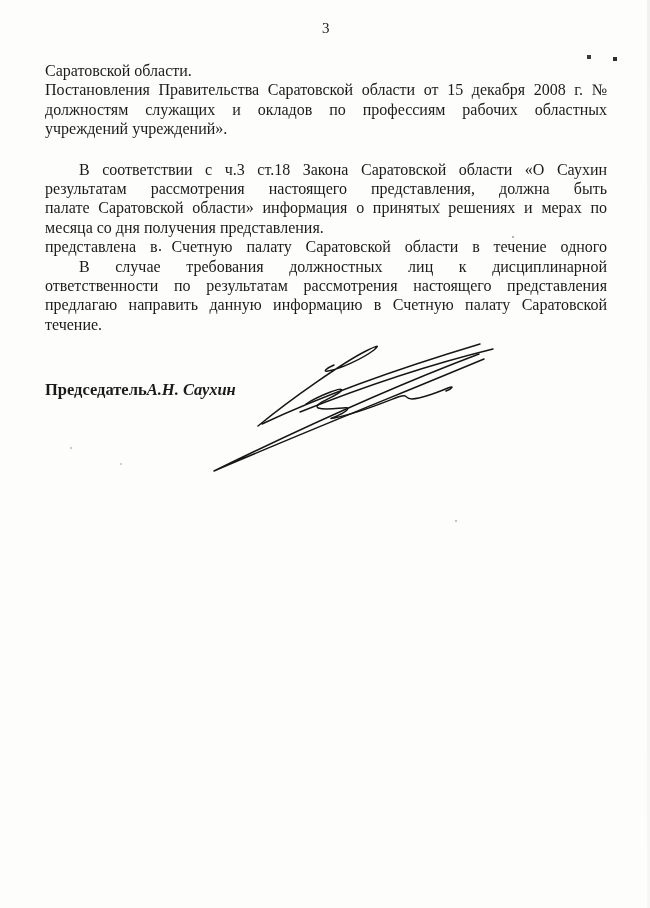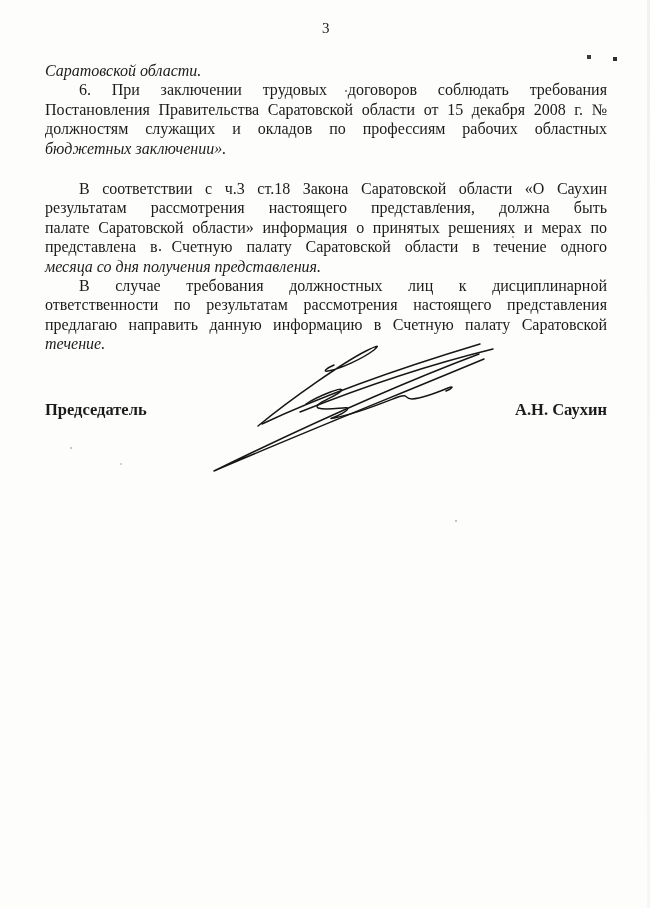--- a/index.html
+++ b/index.html
@@ -44,34 +44,33 @@
     text-align: justify;
     text-align-last: justify;
     white-space: normal;
     min-height: 19.4px;
   }
   .line.first {
     text-indent: 34px;
   }
   .line.last {
     text-align-last: left;
-    font-style: italic;
   }
   .para-gap {
     height: 21px;
   }
   .signature-row {
     margin-top: 46px;
     display: flex;
-    justify-content: space-between;
     align-items: flex-start;
     font-weight: bold;
     font-size: 16.5px;
   }
   .signature-row .name {
+    font-style: italic;
   }
   .signature-svg {
     position: absolute;
     left: 200px;
     top: 335px;
     width: 300px;
     height: 145px;
     pointer-events: none;
   }
   .signature-svg path {
@@ -108,34 +107,33 @@
 
   <div class="page-number">3</div>
 
   <div class="body-text">
 
     <div>
       <div class="line last">Саратовской области.</div>
     </div>
 
     <div>
-      <div class="line first">6.&nbsp;При заключении трудовых договоров соблюдать требования</div>
       <div class="line">Постановления Правительства Саратовской области от 15 декабря 2008 г. №</div>
       <div class="line">должностям служащих и окладов по профессиям рабочих областных</div>
-      <div class="line last">бюджетных заключении».</div>
+      <div class="line last">учреждений учреждений».</div>
     </div>
 
     <div class="para-gap"></div>
 
     <div>
       <div class="line first">В соответствии с ч.3 ст.18 Закона Саратовской области «О Саухин</div>
       <div class="line">результатам рассмотрения настоящего представления, должна быть</div>
       <div class="line">палате Саратовской области» информация о принятых решениях и мерах по</div>
+      <div class="line last">месяца со дня получения представления.</div>
       <div class="line">представлена в Счетную палату Саратовской области в течение одного</div>
-      <div class="line last">месяца со дня получения представления.</div>
     </div>
 
     <div>
       <div class="line first">В случае требования должностных лиц к дисциплинарной</div>
       <div class="line">ответственности по результатам рассмотрения настоящего представления</div>
       <div class="line">предлагаю направить данную информацию в Счетную палату Саратовской</div>
       <div class="line last">течение.</div>
     </div>
 
     <div class="signature-row">

